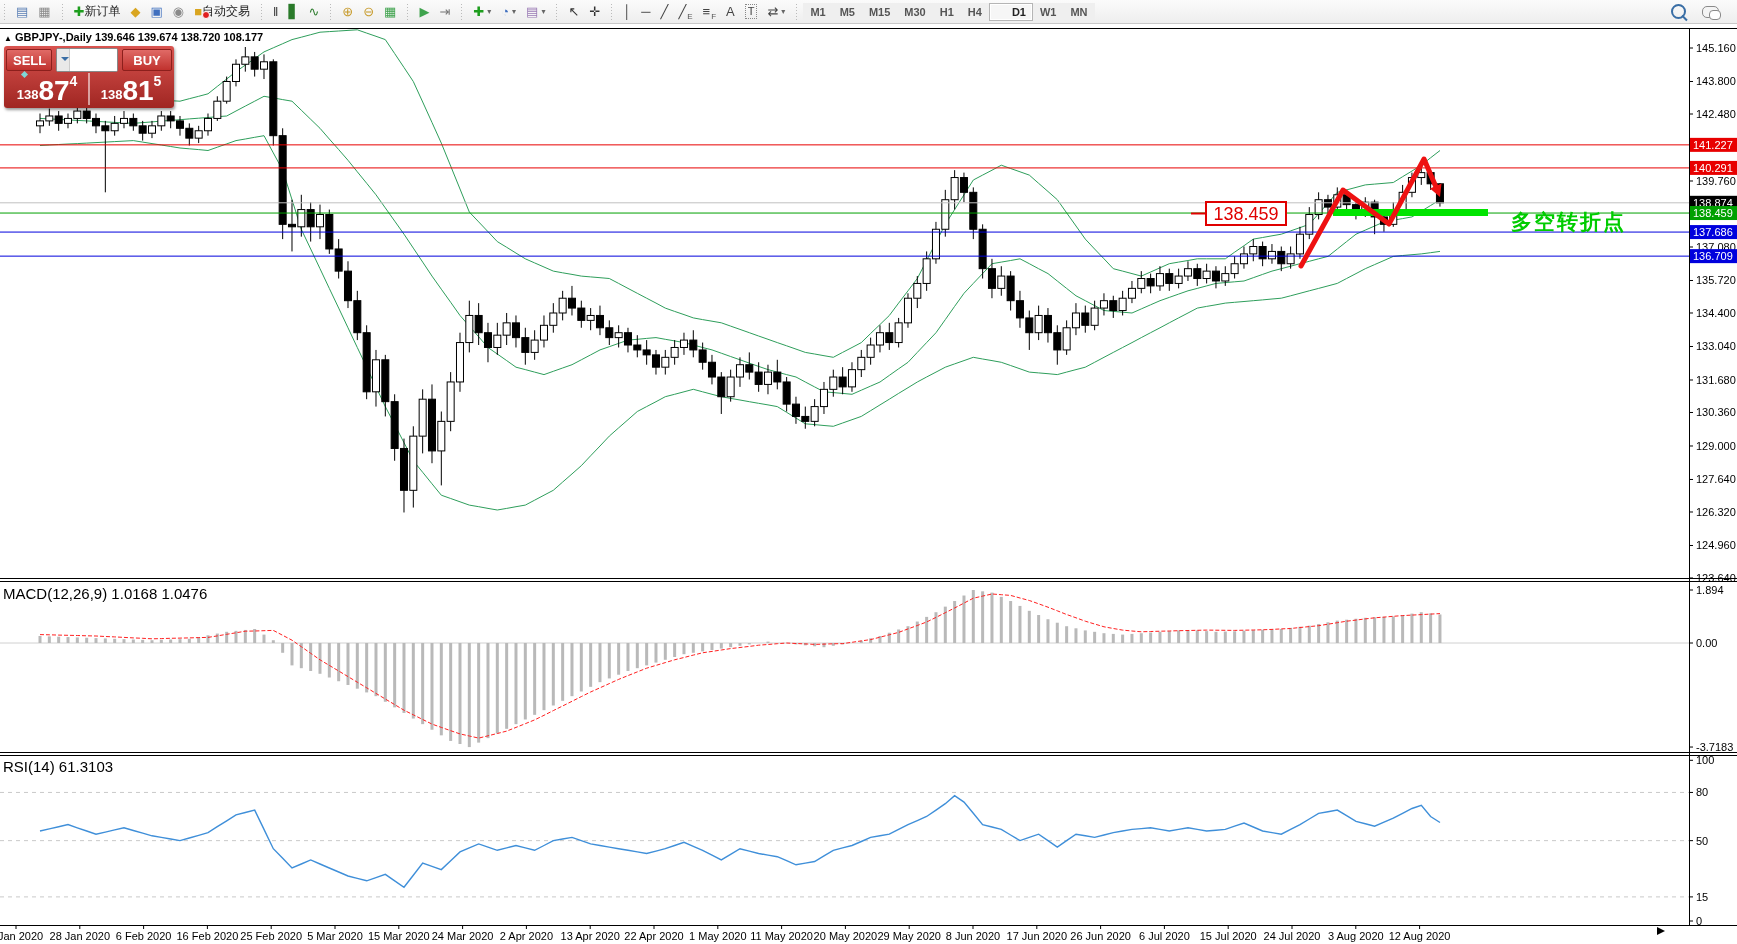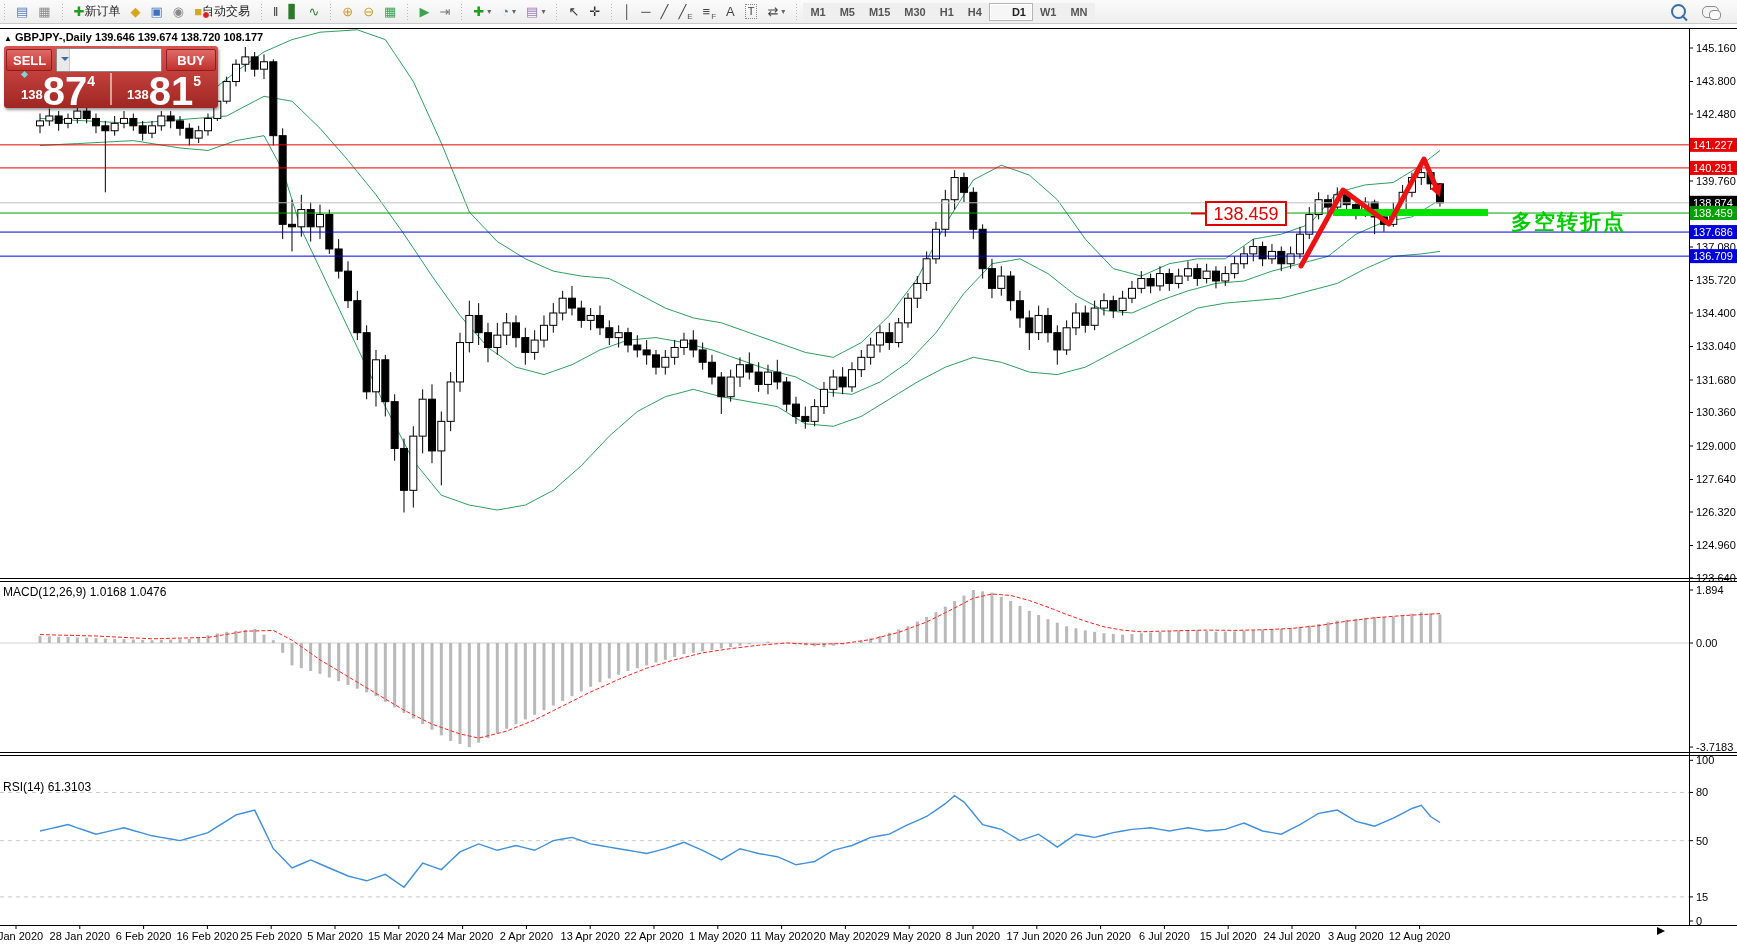--- a/index.html
+++ b/index.html
@@ -19,42 +19,42 @@
   .tf-btn{font-size:11px;font-weight:bold;color:#555;padding:0 6px;height:18px;display:flex;align-items:center;border:1px solid transparent;}
   .tf-btn.active{background:#f6f6f6;border:1px solid #b5b5b5;box-shadow:inset 0 0 0 1px #fff;color:#222;padding-left:22px;}
   #tb-right{margin-left:auto;display:flex;align-items:center;padding-right:10px;}
   .cssicon-search{width:11px;height:11px;border:2px solid #3a6ea5;border-radius:50%;display:inline-block;position:relative;margin:0 8px;}
   .cssicon-search::after{content:"";position:absolute;width:7px;height:2px;background:#3a6ea5;transform:rotate(45deg);left:8px;top:11px;}
   .cssicon-chat{width:15px;height:10px;border:1px solid #8a8a8a;border-radius:5px;display:inline-block;position:relative;background:#f4f4f4;margin:0 8px;}
   .cssicon-chat::after{content:"";position:absolute;width:10px;height:8px;border:1px solid #8a8a8a;border-radius:4px;background:#fff;left:6px;top:3px;}
   
   #chart-wrap{position:absolute;left:0;top:24px;width:1737px;height:920px;background:#fff;}
   #plot{position:absolute;left:0;top:0;}
-  .overlay-label{position:absolute;font-size:12px;color:#000;z-index:5;}
+  .overlay-label{position:absolute;font-size:15px;color:#000;z-index:5;}
   #symbol-info{left:4px;top:7px;font-weight:bold;font-size:11px;}
   #symbol-info .tri{font-size:8px;margin-right:3px;}
   #macd-label{left:3px;top:561px;}
-  #rsi-label{left:3px;top:756px;text-align:right;}
+  #rsi-label{left:3px;top:734px;text-align:right;}
   
-  #trade-panel{position:absolute;left:4px;top:22px;width:214px;height:62px;z-index:10;
+  #trade-panel{position:absolute;left:4px;top:22px;width:170px;height:62px;z-index:10;
     background:linear-gradient(#d9534f,#a02622);border-radius:3px;box-shadow:1px 2px 3px rgba(0,0,0,.4);padding:2px;box-sizing:border-box;}
   #tp-row1{display:flex;align-items:center;height:24px;}
   .tp-btn{flex:0 0 auto;background:linear-gradient(#e06a66,#c0322e);color:#fff;font-weight:bold;font-size:13px;border:1px solid #8c1f1c;border-radius:2px;height:22px;line-height:20px;text-align:center;font-family:inherit;}
   #tp-sell-btn{width:46px;margin-right:4px;}
   #tp-buy-btn{width:50px;margin-left:4px;}
   #tp-stepper{flex:1;display:flex;height:22px;background:#fff;border:1px solid #888;border-radius:2px;overflow:hidden;}
   .tp-arrow{width:15px;background:#e9e9e9;border:0;border-right:1px solid #ccc;position:relative;}
   .tp-arrow:last-child{border-right:0;border-left:1px solid #ccc;}
   .tp-arrow::after{content:"";position:absolute;left:4px;top:8px;border:4px solid transparent;}
   .tp-arrow.down::after{border-top-color:#3a6ea5;}
   #tp-volume{flex:1;border:0;text-align:right;font-size:13px;padding:0 4px;font-family:inherit;outline:none;}
   #tp-row2{display:flex;height:32px;margin-top:1px;}
   .tp-price{flex:1;color:#fff;display:flex;align-items:flex-end;justify-content:center;padding-bottom:1px;position:relative;}
   .tp-price .small{font-size:13px;font-weight:bold;margin-bottom:2px;}
-  .tp-price .big{font-size:40px;font-weight:bold;line-height:26px;}
+  .tp-price .big{font-size:28px;font-weight:bold;line-height:26px;}
   .tp-price .sup{font-size:14px;font-weight:bold;align-self:flex-start;margin-top:0;}
   #tp-split{width:2px;background:rgba(255,255,255,.55);}
   #tp-diamond{position:absolute;left:18px;top:26px;width:5px;height:5px;background:#7fd6d6;transform:rotate(45deg);}
 </style>
 </head>
 <body>
 
 <div id="app">
   <div id="toolbar">
       <span class="tb-grip"></span>

